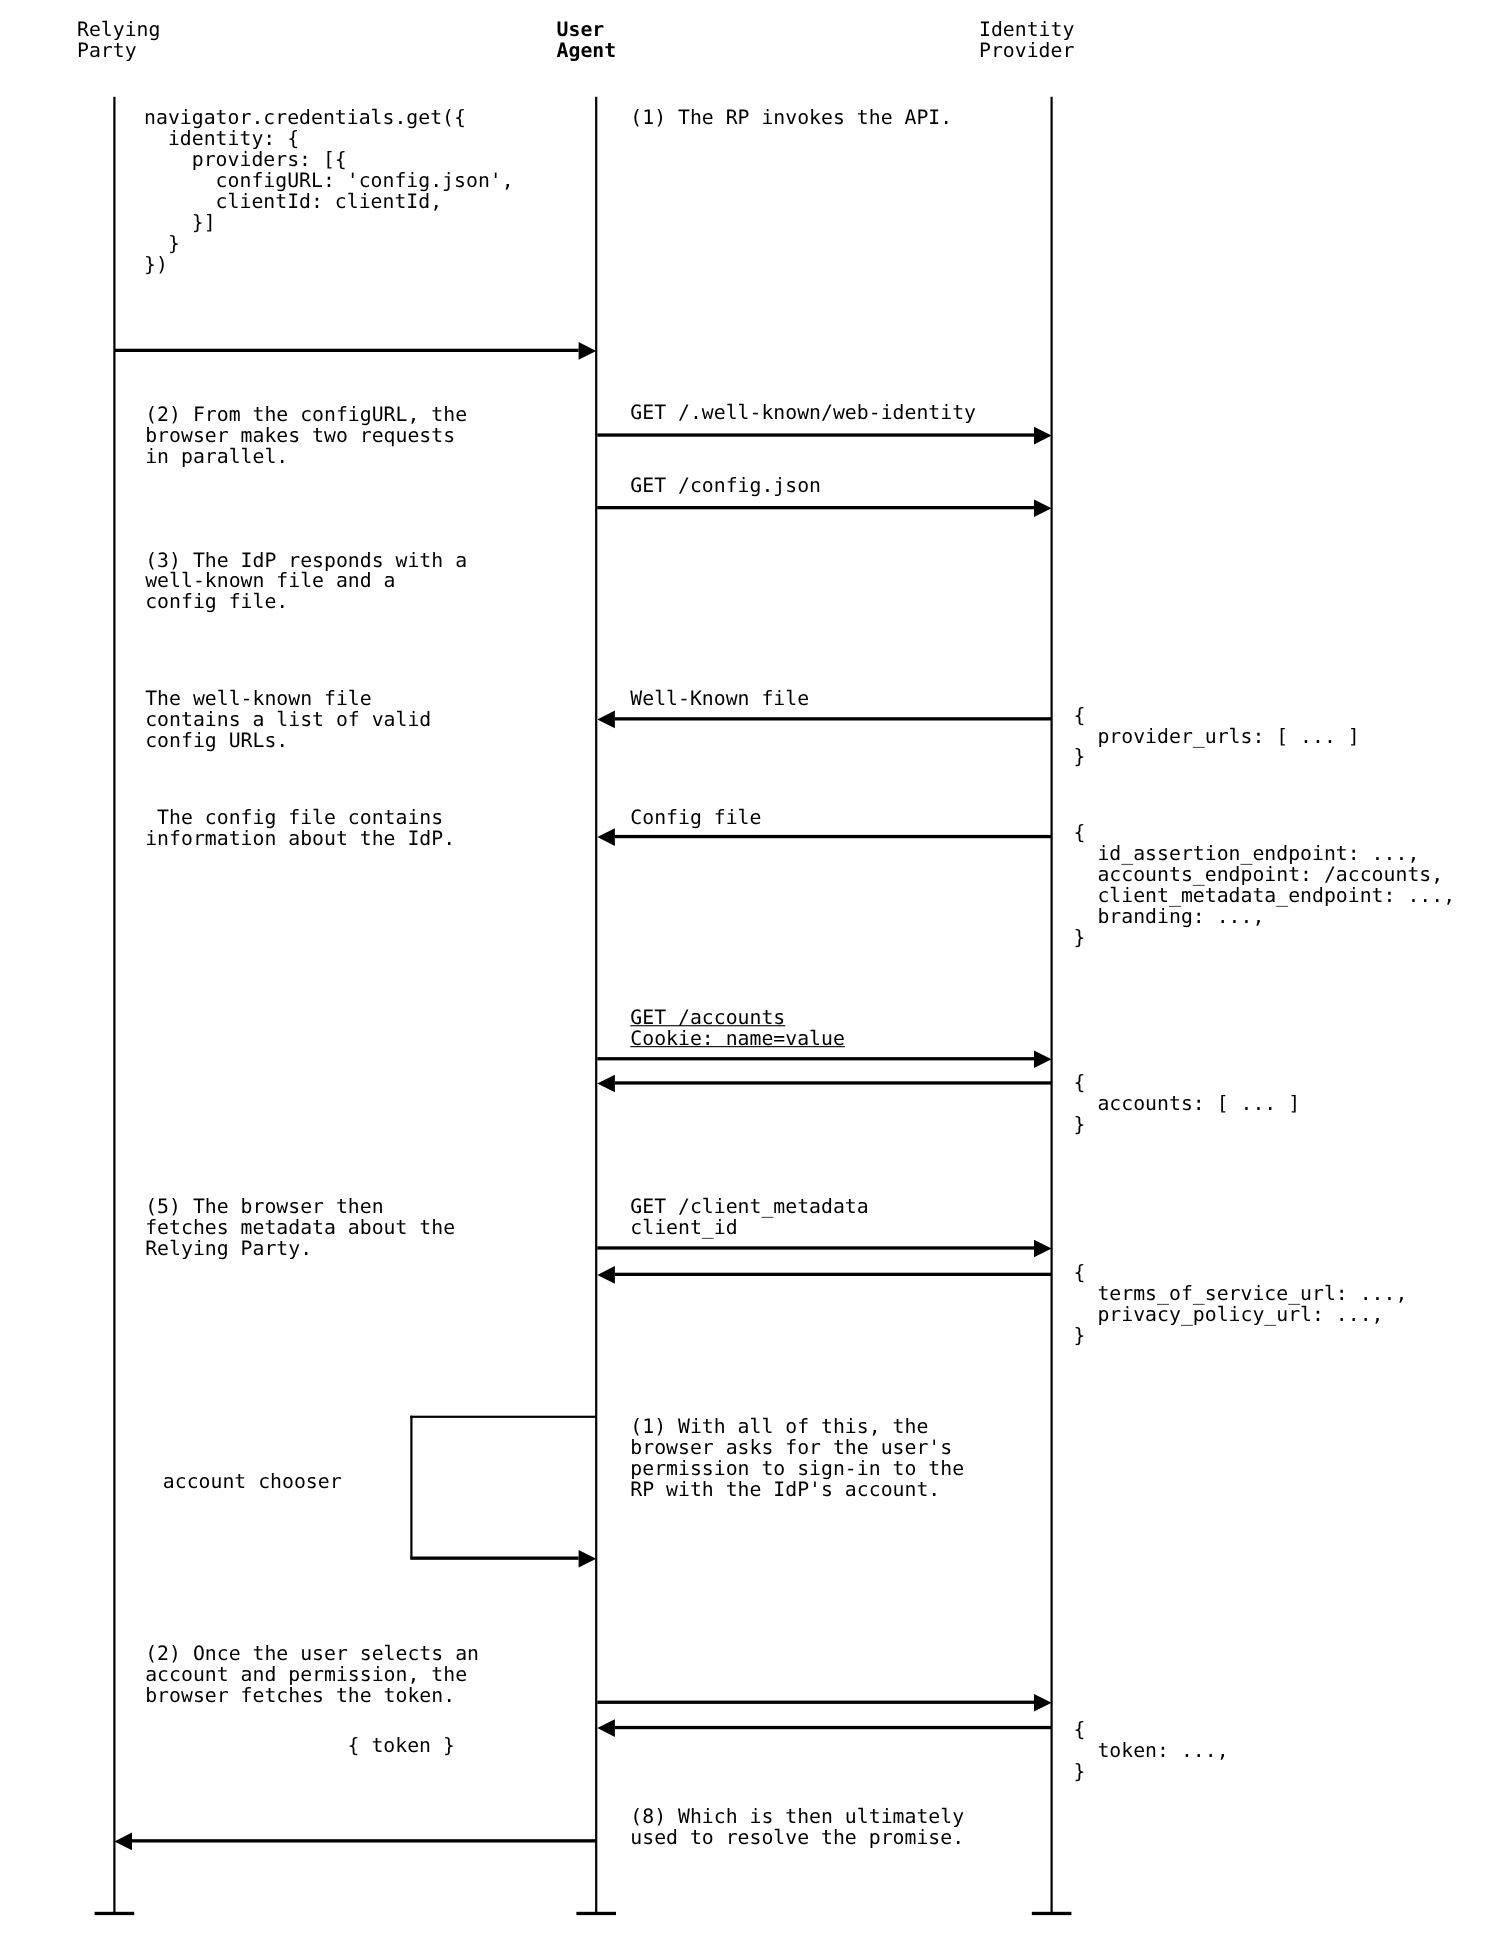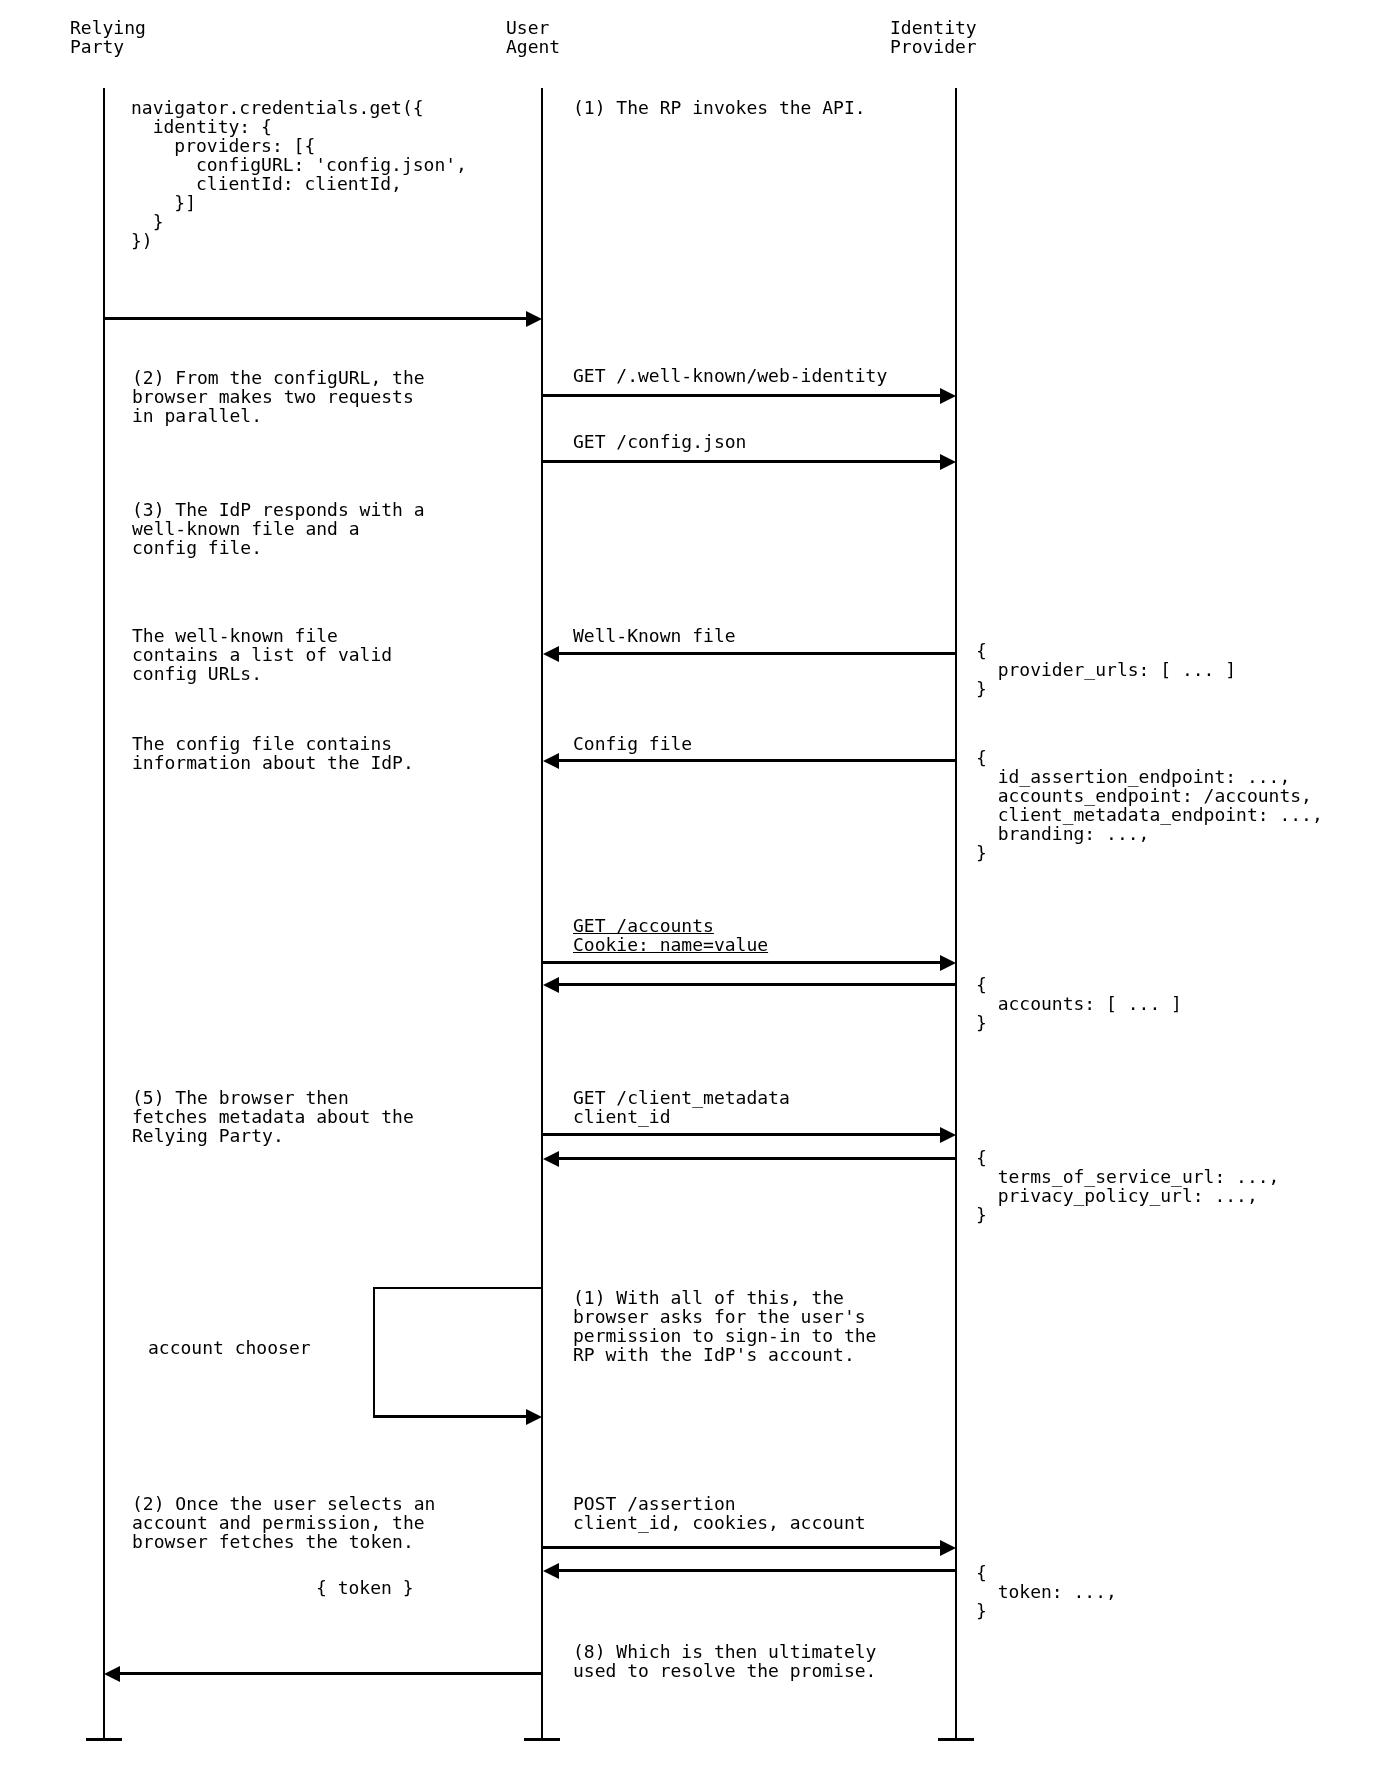--- a/index.html
+++ b/index.html
@@ -68,21 +68,21 @@
     background: #000000;
   }
 </style>
 </head>
 <body>
 
 <div class="diagram">
 
   <pre class="txt" style="left:42px; top:18px;">Relying
 Party</pre>
-  <pre class="txt" style="left:478px; top:18px;">User
+  <pre class="txt" style="left:478px; top:18px;font-weight:bold;">User
 Agent</pre>
   <pre class="txt" style="left:862px; top:18px;">Identity
 Provider</pre>
 
   <div class="lifeline" style="left:75px; top:88px; height:1652px;"></div>
   <div class="lifeline" style="left:513px; top:88px; height:1652px;"></div>
   <div class="lifeline" style="left:927px; top:88px; height:1652px;"></div>
 
   <div class="foot" style="left:58px; top:1738px;"></div>
   <div class="foot" style="left:496px; top:1738px;"></div>
@@ -114,21 +114,21 @@
 
   <pre class="txt" style="left:104px; top:626px;">The well-known file
 contains a list of valid
 config URLs.</pre>
   <pre class="txt" style="left:545px; top:626px;">Well-Known file</pre>
   <div class="arrow left" style="left:531px; top:652px; width:397px;"></div>
   <pre class="txt" style="left:948px; top:641px;">{
   provider_urls: [ ... ]
 }</pre>
 
-  <pre class="txt" style="left:104px; top:734px;">The config file contains
+  <pre class="txt" style="left:104px; top:734px;text-align:center;">The config file contains
 information about the IdP.</pre>
   <pre class="txt" style="left:545px; top:734px;">Config file</pre>
   <div class="arrow left" style="left:531px; top:759px; width:397px;"></div>
   <pre class="txt" style="left:948px; top:748px;">{
   id_assertion_endpoint: ...,
   accounts_endpoint: /accounts,
   client_metadata_endpoint: ...,
   branding: ...,
 }</pre>
 
@@ -157,22 +157,20 @@
   <div class="arrow right" style="left:345px; top:1415px; width:153px;"></div>
   <pre class="txt" style="left:120px; top:1338px;">account chooser</pre>
   <pre class="txt" style="left:545px; top:1288px;">(1) With all of this, the
 browser asks for the user's
 permission to sign-in to the
 RP with the IdP's account.</pre>
 
   <pre class="txt" style="left:104px; top:1494px;">(2) Once the user selects an
 account and permission, the
 browser fetches the token.</pre>
-  <pre class="txt" style="left:545px; top:1494px;">POST /assertion
-client_id, cookies, account</pre>
   <div class="arrow right" style="left:515px; top:1546px; width:397px;"></div>
   <div class="arrow left" style="left:531px; top:1569px; width:397px;"></div>
   <pre class="txt" style="left:948px; top:1563px;">{
   token: ...,
 }</pre>
 
   <pre class="txt" style="left:288px; top:1578px;">{ token }</pre>
   <pre class="txt" style="left:545px; top:1642px;">(8) Which is then ultimately
 used to resolve the promise.</pre>
   <div class="arrow left" style="left:92px; top:1672px; width:422px;"></div>

